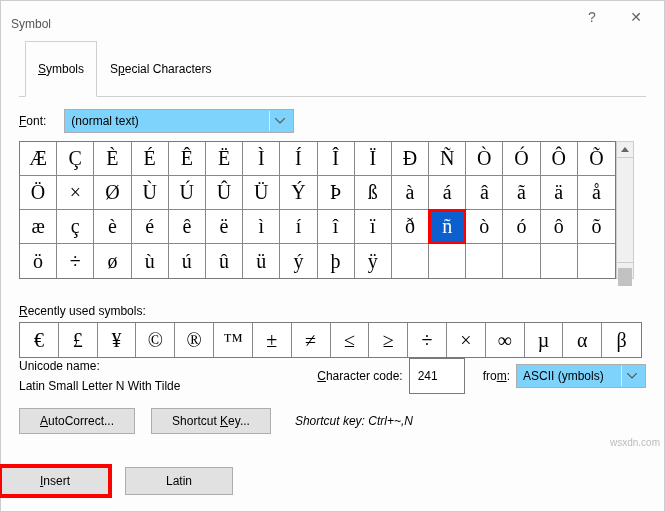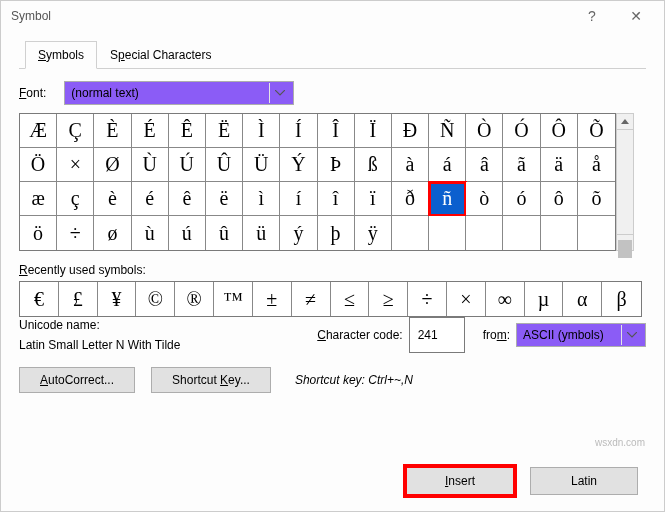--- a/index.html
+++ b/index.html
@@ -1,57 +1,57 @@
 <!DOCTYPE html>
 <html><head>
 <meta charset="utf-8">
 <style>
 * { box-sizing: border-box; font-family: "Segoe UI", Tahoma, sans-serif; }
 body { margin: 0; background: #fff; width: 665px; height: 512px; overflow: hidden; font-size: 12px; color: #000; }
 .dialog { width: 665px; height: 512px; border: 1px solid #ccc; background: #fdfdfd; display: flex; flex-direction: column; }
-.titlebar { height: 30px; display: flex; align-items: center; padding: 0 6px 0 10px; color: #555; }
+.titlebar { height: 30px; display: flex; align-items: flex-end; padding: 0 6px 0 10px; color: #555; }
 .titlebar .title { flex: 1; font-size: 12px; }
 .titlebar .tb-btn { width: 44px; height: 28px; display: flex; align-items: center; justify-content: center; font-size: 14px; color: #666; }
 .content { flex: 1; padding: 10px 18px 6px 18px; display: flex; flex-direction: column; }
 .tabs-wrap { border-bottom: 1px solid #d0d0d0; padding: 0 6px; display: flex; gap: 0; }
-.tab { padding: 6px 12px; border: 1px solid transparent; border-bottom: none; margin-bottom: -1px; color: #000; }
+.tab { padding: 20px 12px; border: 1px solid transparent; border-bottom: none; margin-bottom: -1px; color: #000; }
 .tab.active { border-color: #d0d0d0; background: #fdfdfd; border-bottom: 1px solid #fdfdfd; }
 .tab u, .lbl u { text-decoration: underline; }
 .row-font { display: flex; align-items: center; gap: 18px; margin: 12px 0 8px 0; }
-.select { display: inline-flex; align-items: center; height: 24px; border: 1px solid #adadad; background: #8b5cf6; padding: 0 4px 0 6px; }
+.select { display: inline-flex; align-items: center; height: 24px; border: 1px solid #adadad; background: #7dd3fc; padding: 0 4px 0 6px; }
 .select .sel-txt { flex: 1; }
 .select .chev { width: 20px; height: 20px; display: flex; align-items: center; justify-content: center; border-left: 1px solid #e5e5e5; margin-left: 4px; }
 .select .chev svg { width: 10px; height: 6px; }
 .grid-area { display: flex; }
 .sym-grid { border: 1px solid #7a7a7a; display: grid; grid-template-columns: repeat(16, 1fr); }
 .sym-grid .cell { width: 37.2px; height: 34px; display: flex; align-items: center; justify-content: center; font-family: "Times New Roman", serif; font-size: 20px; border-right: 1px solid #888; border-bottom: 1px solid #888; background: #fff; }
 .sym-grid .cell:nth-child(16n) { border-right: none; }
 .sym-grid .cell.sel { background: #0b5fce; color: #fff; outline: 3px solid red; outline-offset: -2px; }
 .sym-grid .cell.last-row { border-bottom: none; }
 .vscroll { width: 18px; display: flex; flex-direction: column; }
 .vscroll .arrow { height: 17px; background: #f0f0f0; border: 1px solid #ccc; display: flex; align-items: center; justify-content: center; }
 .vscroll .track { flex: 1; background: #f0f0f0; border-left: 1px solid #ccc; border-right: 1px solid #ccc; position: relative; }
 .vscroll .thumb { position: absolute; left: 1px; right: 1px; top: 110px; height: 18px; background: #c2c2c2; }
-.recent-lbl { margin: 12px 0 4px 0; }
+.recent-lbl { margin: 25px 0 4px 0; }
 .recent-grid { display: grid; grid-template-columns: repeat(16, 1fr); border: 1px solid #7a7a7a; width: 623px; }
 .recent-grid .cell { height: 34px; display: flex; align-items: center; justify-content: center; font-family: "Times New Roman", serif; font-size: 20px; border-right: 1px solid #888; background: #fff; }
 .recent-grid .cell:last-child { border-right: none; }
 .meta { display: flex; gap: 18px; align-items: center; }
 .meta .uname-block { flex: 1; }
 .uname-lbl { margin-bottom: 6px; }
 .uname-val { }
 .code-group { display: flex; align-items: center; gap: 6px; }
 .textbox { height: 36px; border: 1px solid #7a7a7a; background: #fff; padding: 0 8px; display: inline-flex; align-items: center; min-width: 50px; }
 .btnrow { display: flex; gap: 16px; align-items: center; margin-top: 14px; }
 .button { min-width: 100px; height: 26px; border: 1px solid #adadad; background: #e1e1e1; display: inline-flex; align-items: center; justify-content: center; padding: 0 20px; }
 .shortcut-txt { margin-left: 8px; font-style: italic; }
-.footer { display: flex; justify-content: flex-end; gap: 16px; padding: 12px 26px 16px 0; }
+.footer { display: flex; justify-content: flex-start; gap: 16px; padding: 12px 26px 16px 0; }
 .footer .button { min-width: 108px; height: 28px; }
 .btn-insert { outline: 4px solid red; outline-offset: -1px; }
-.watermark { position: absolute; right: 20px; bottom: 64px; color: #bbb; font-size: 10px; pointer-events: none; }
+.watermark { position: absolute; right: 5px; bottom: 64px; color: #bbb; font-size: 10px; pointer-events: none; }
 </style>
 </head>
 <body>
 
 <div class="dialog">
   <div class="titlebar">
     <div class="title">Symbol</div>
     <div class="tb-btn">
         <span>?</span>
       </div>

